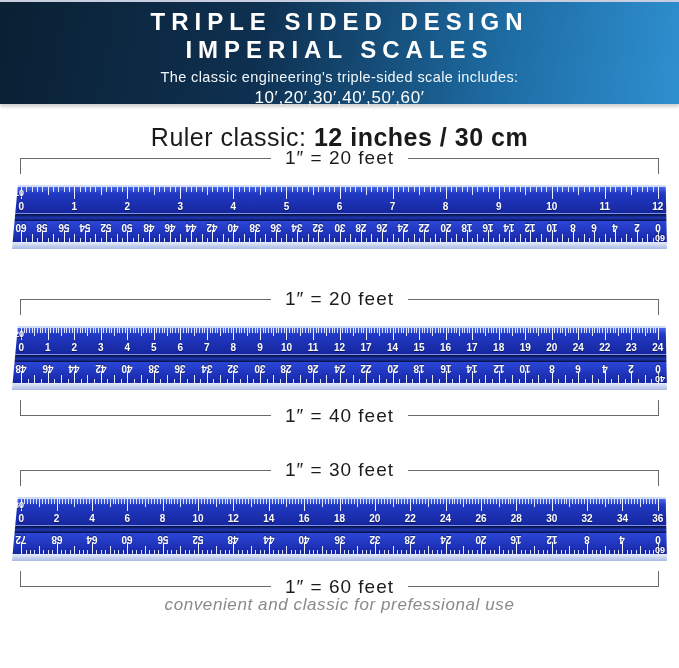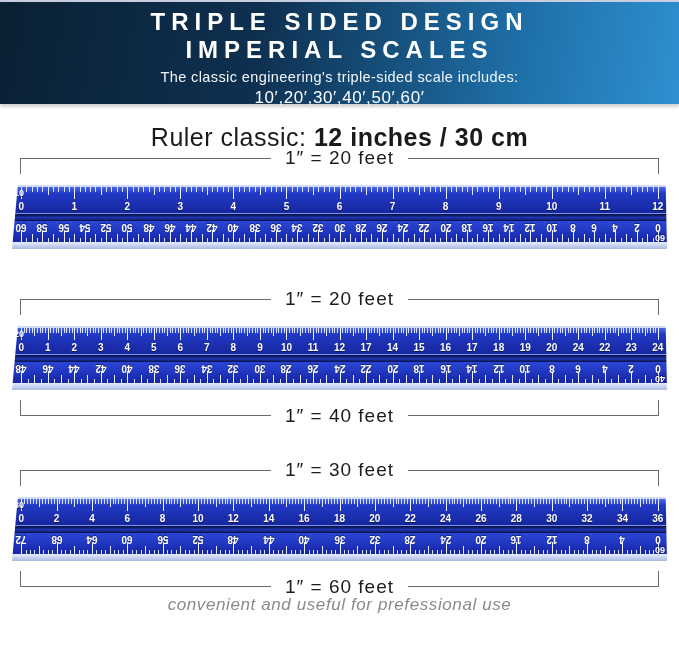--- a/index.html
+++ b/index.html
@@ -1244,13 +1244,13 @@
         </div>
     </div>
     <div class="dim bottom">
       <div class="seg capL"></div>
       <div class="dim-text">1″ = 60 feet</div>
       <div class="seg capR"></div>
     </div>
   </section>
 </div>
 
-<div class="caption">convenient and useful for prefessional use</div>
+<div class="caption">convenient and classic for prefessional use</div>
 
 </body></html>

